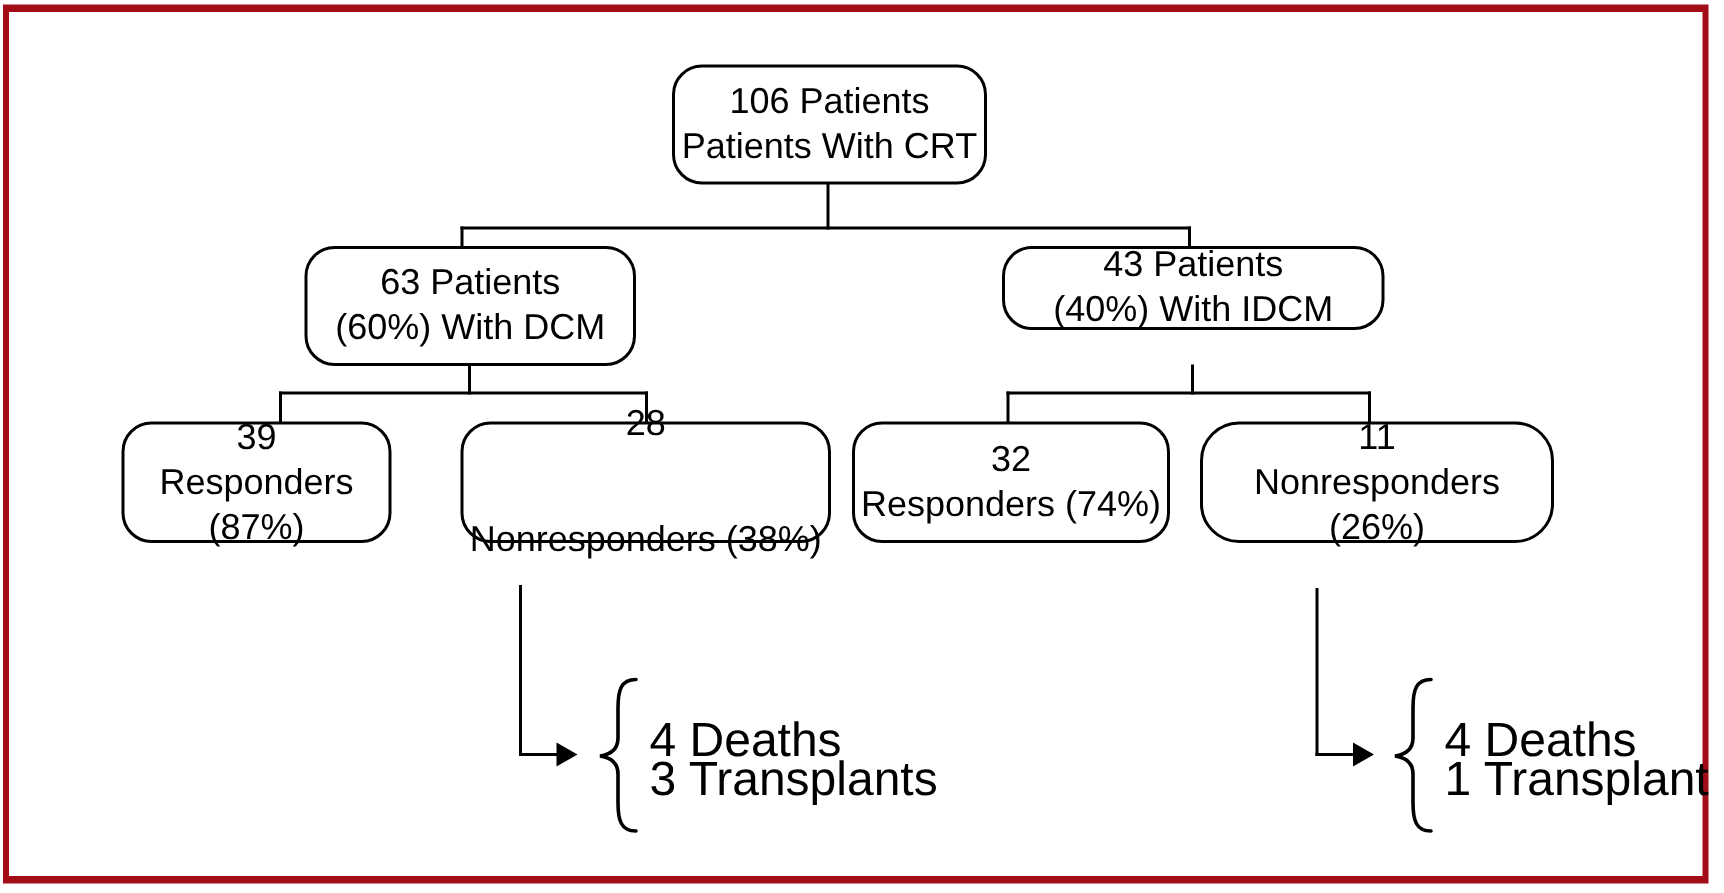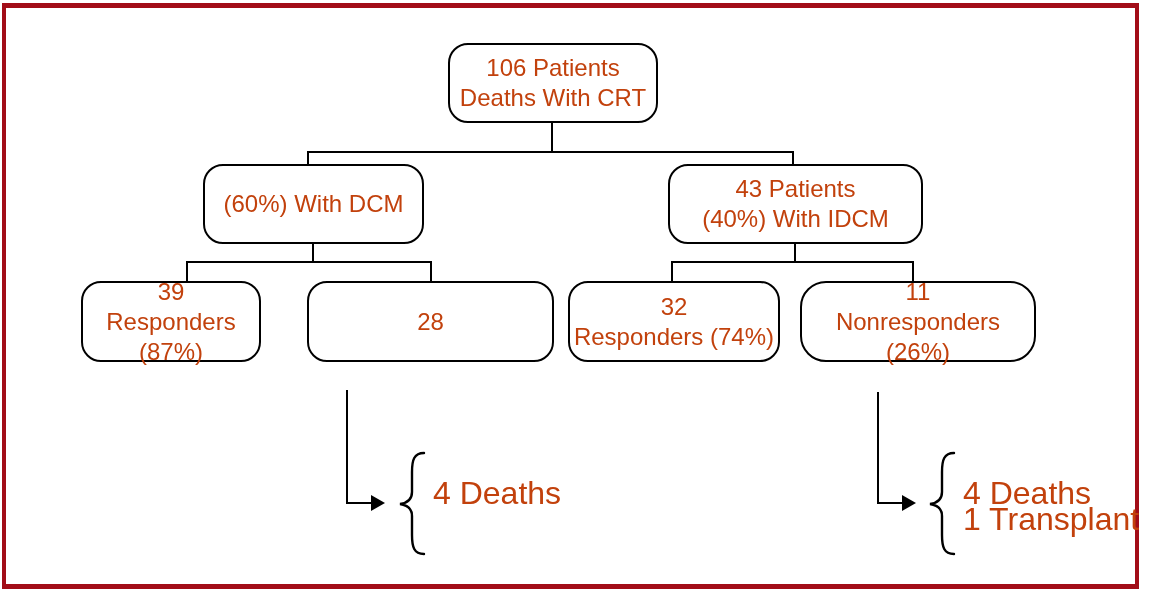--- a/index.html
+++ b/index.html
@@ -2,21 +2,21 @@
 <html><head>
 <meta charset="utf-8">
 <style>
   html, body { margin: 0; padding: 0; background: #ffffff; }
   .canvas {
     position: relative;
     width: 1149px;
     height: 595px;
     background: #ffffff;
     font-family: "Liberation Sans", "DejaVu Sans", sans-serif;
-    color: #c2410c;
+    color: #000000;
     overflow: hidden;
   }
   .frame {
     position: absolute;
     left: 2px; top: 3px;
     width: 1137px; height: 586px;
     box-sizing: border-box;
     border: 4px solid #A20D18;
     border-top-width: 5px;
     border-bottom-width: 5px;
@@ -53,70 +53,73 @@
 </style>
 </head>
 <body>
 
 <div class="canvas">
 
   <div class="frame"></div>
 
   <div class="node" style="left:448px; top:43px; width:210px; height:80px;">
     <div>106 Patients</div>
-    <div>Deaths With CRT</div>
+    <div>Patients With CRT</div>
   </div>
 
   <div class="line" style="left:551px; top:122px; width:2px; height:31px;"></div>
   <div class="line" style="left:307px; top:151px; width:487px; height:2px;"></div>
   <div class="line" style="left:307px; top:151px; width:2px; height:14px;"></div>
   <div class="line" style="left:792px; top:151px; width:2px; height:14px;"></div>
 
   <div class="node" style="left:203px; top:164px; width:221px; height:80px;">
+    <div>63 Patients</div>
     <div>(60%) With DCM</div>
   </div>
-  <div class="node" style="left:668px; top:164px; width:255px; height:80px;">
+  <div class="node" style="left:668px; top:164px; width:255px; height:56px;">
     <div>43 Patients</div>
     <div>(40%) With IDCM</div>
   </div>
 
   <div class="line" style="left:312px; top:243px; width:2px; height:20px;"></div>
   <div class="line" style="left:186px; top:261px; width:246px; height:2px;"></div>
   <div class="line" style="left:186px; top:261px; width:2px; height:21px;"></div>
   <div class="line" style="left:430px; top:261px; width:2px; height:21px;"></div>
 
   <div class="line" style="left:794px; top:243px; width:2px; height:20px;"></div>
   <div class="line" style="left:671px; top:261px; width:243px; height:2px;"></div>
   <div class="line" style="left:671px; top:261px; width:2px; height:21px;"></div>
   <div class="line" style="left:912px; top:261px; width:2px; height:21px;"></div>
 
   <div class="node" style="left:81px; top:281px; width:180px; height:81px;">
     <div>39</div>
     <div>Responders (87%)</div>
   </div>
   <div class="node" style="left:307px; top:281px; width:247px; height:81px;gap:47px;">
     <div>28</div>
+    <div>Nonresponders (38%)</div>
   </div>
   <div class="node" style="left:568px; top:281px; width:212px; height:81px;">
     <div>32</div>
     <div>Responders (74%)</div>
   </div>
   <div class="node" style="left:800px; top:281px; width:236px; height:81px;border-radius:26px;">
     <div>11</div>
     <div>Nonresponders (26%)</div>
   </div>
 
   <div class="line" style="left:346px; top:390px; width:2px; height:114px;"></div>
   <div class="line" style="left:346px; top:502px; width:26px; height:2px;"></div>
   <div class="arrowhead" style="left:371px; top:495px;"></div>
   <svg class="brace" style="left:392px; top:450px;" width="34" height="107" viewBox="0 0 34 107">
     <path d="M 32 3 C 22 3 20 10 20 22 L 20 42 C 20 50 15 53 8 54 C 15 55 20 58 20 66 L 20 85 C 20 97 22 104 32 104" fill="none" stroke="#000000" stroke-width="2.4" stroke-linecap="round"></path>
   </svg>
   <div class="outcome" style="left:433px; top:480px;">
     <div>4 Deaths</div>
+    <div>3 Transplants</div>
   </div>
 
   <div class="line" style="left:877px; top:392px; width:2px; height:112px;"></div>
   <div class="line" style="left:877px; top:502px; width:26px; height:2px;"></div>
   <div class="arrowhead" style="left:902px; top:495px;"></div>
   <svg class="brace" style="left:922px; top:450px;" width="34" height="107" viewBox="0 0 34 107">
     <path d="M 32 3 C 22 3 20 10 20 22 L 20 42 C 20 50 15 53 8 54 C 15 55 20 58 20 66 L 20 85 C 20 97 22 104 32 104" fill="none" stroke="#000000" stroke-width="2.4" stroke-linecap="round"></path>
   </svg>
   <div class="outcome" style="left:963px; top:480px;">
     <div>4 Deaths</div>

